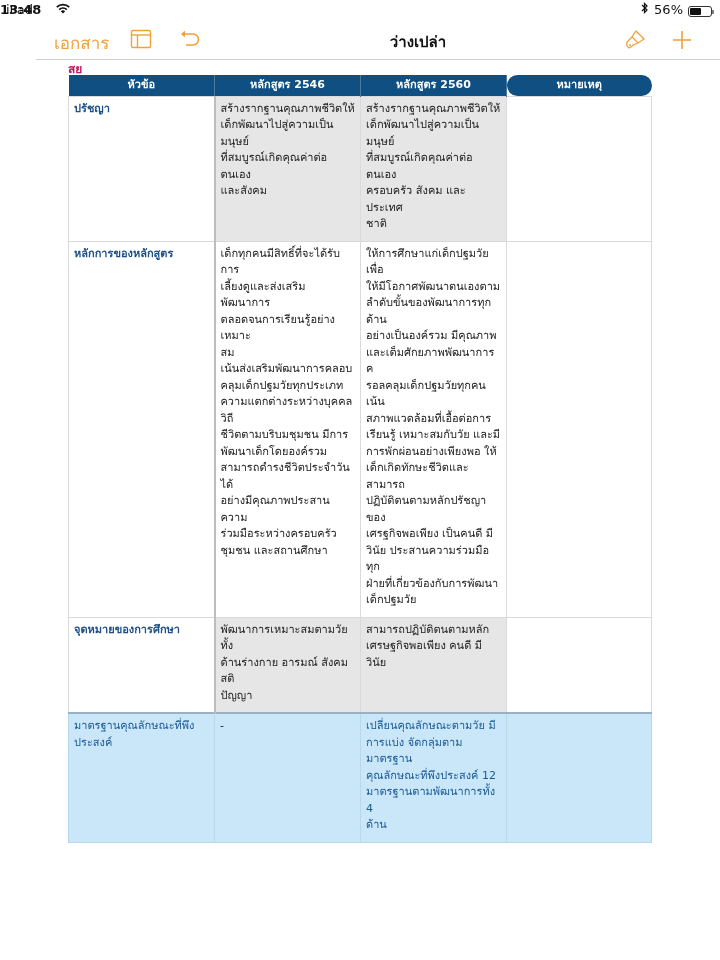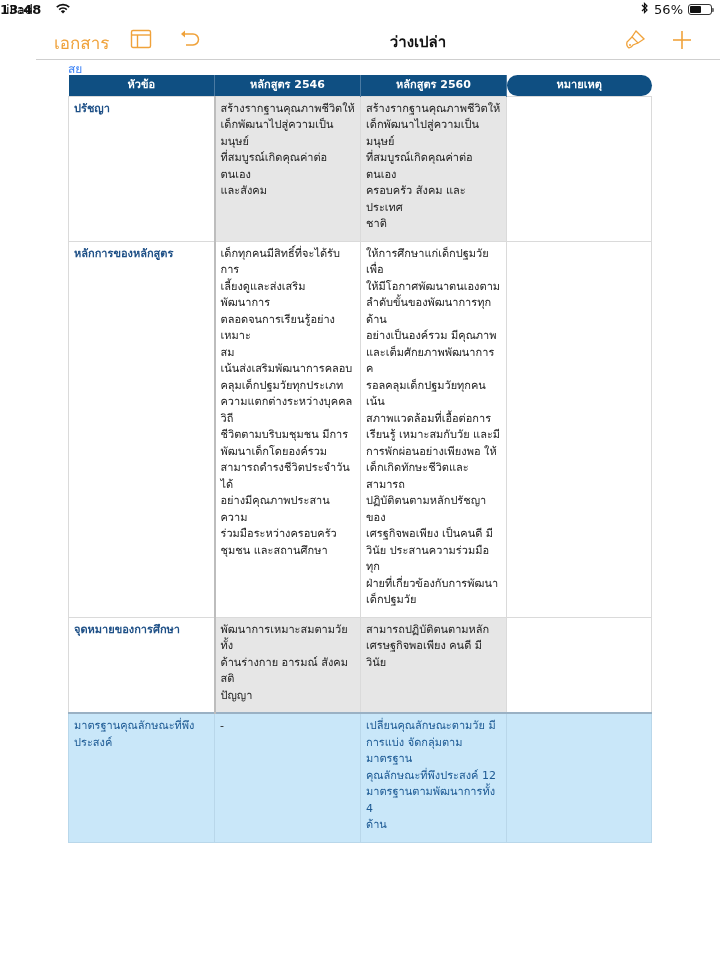--- a/index.html
+++ b/index.html
@@ -2,32 +2,32 @@
 <html><head>
 <meta charset="utf-8">
 <style>
   * { box-sizing: border-box; margin: 0; padding: 0; }
   html, body { width: 720px; height: 960px; background: #ffffff; overflow: hidden; }
   body { font-family: "DejaVu Sans", "Liberation Sans", sans-serif; color: #222; position: relative; }
 
   .status-bar { position: absolute; top: 0; left: 0; width: 720px; height: 20px; font-size: 13px; color: #111; }
   .status-left { position: absolute; left: 6px; top: 2px; display: flex; align-items: center; gap: 22px; }
   .status-time { position: absolute; left: 0; width: 720px; top: 2px; text-align: left; font-weight: bold; font-size: 13px; }
-  .status-right { position: absolute; right: 8px; top: 2px; display: flex; align-items: center; gap: 5px; }
+  .status-right { position: absolute; right: 8px; top: 2px; display: flex; align-items: flex-end; gap: 5px; }
   .battery { width: 24px; height: 11px; border: 1px solid #333; border-radius: 3px; position: relative; padding: 1px; }
   .battery-fill { height: 100%; background: #111; border-radius: 1px; }
   .battery::after { content: ""; position: absolute; right: -3px; top: 3px; width: 2px; height: 4px; background: #777; border-radius: 0 1px 1px 0; }
 
   .nav-bar { position: absolute; top: 20px; left: 0; width: 720px; height: 40px; border-bottom: 1px solid #cfcfcf; background: #fff; margin-left: 36px; }
   .nav-back { position: absolute; left: 18px; top: 9px; font-size: 17px; color: #f0a23a; cursor: pointer; }
   .nav-icon { position: absolute; top: 8px; width: 24px; height: 24px; cursor: pointer; }
   .nav-title { position: absolute; left: 0; width: 720px; top: 10px; text-align: center; font-size: 15px; font-weight: bold; color: #111; pointer-events: none; padding-left: 44px; }
 
   .doc { position: absolute; top: 61px; left: 0; width: 720px; height: 899px; overflow: hidden; }
-  .doc-fragment { position: absolute; left: 68px; top: -2px; font-size: 12px; font-weight: normal; color: #3b82f6; }
+  .doc-fragment { position: absolute; left: 68px; top: -2px; font-size: 12px; font-weight: bold; color: #be185d; }
 
   table.cmp { position: absolute; left: 68px; top: 14px; width: 583px; border-collapse: collapse; table-layout: fixed; font-size: 11px; line-height: 16.5px; }
   table.cmp col.c1 { width: 146px; }
   table.cmp col.c2 { width: 146px; }
   table.cmp col.c3 { width: 146px; }
   table.cmp col.c4 { width: 145px; }
   table.cmp th { background: #0f4f82; color: #fff; font-weight: bold; height: 21px; text-align: center; border-right: 1px solid #4a7aa2; font-size: 11px; }
   table.cmp th:last-child { border-right: none; border-radius: 11px; }
   table.cmp td { vertical-align: top; padding: 4px 5px 8px 5px; border: 1px solid #dadada; color: #222; }
   table.cmp td.topic { color: #1d4f86; font-weight: bold; }

